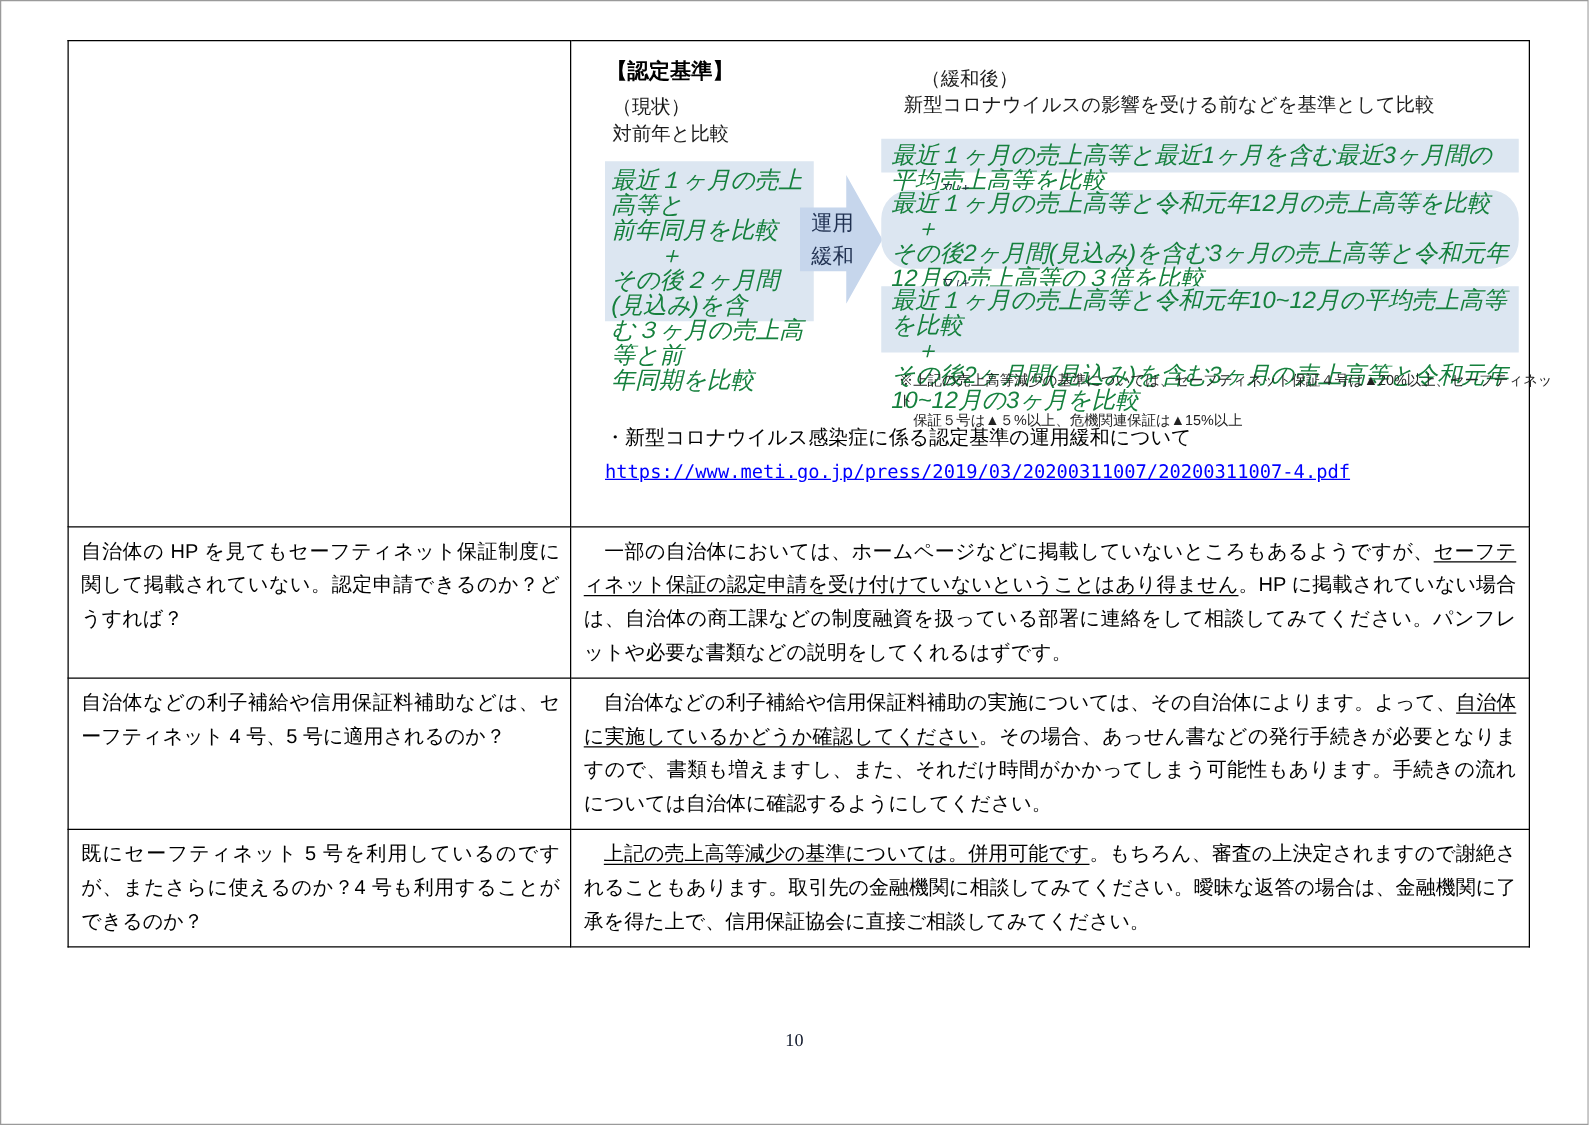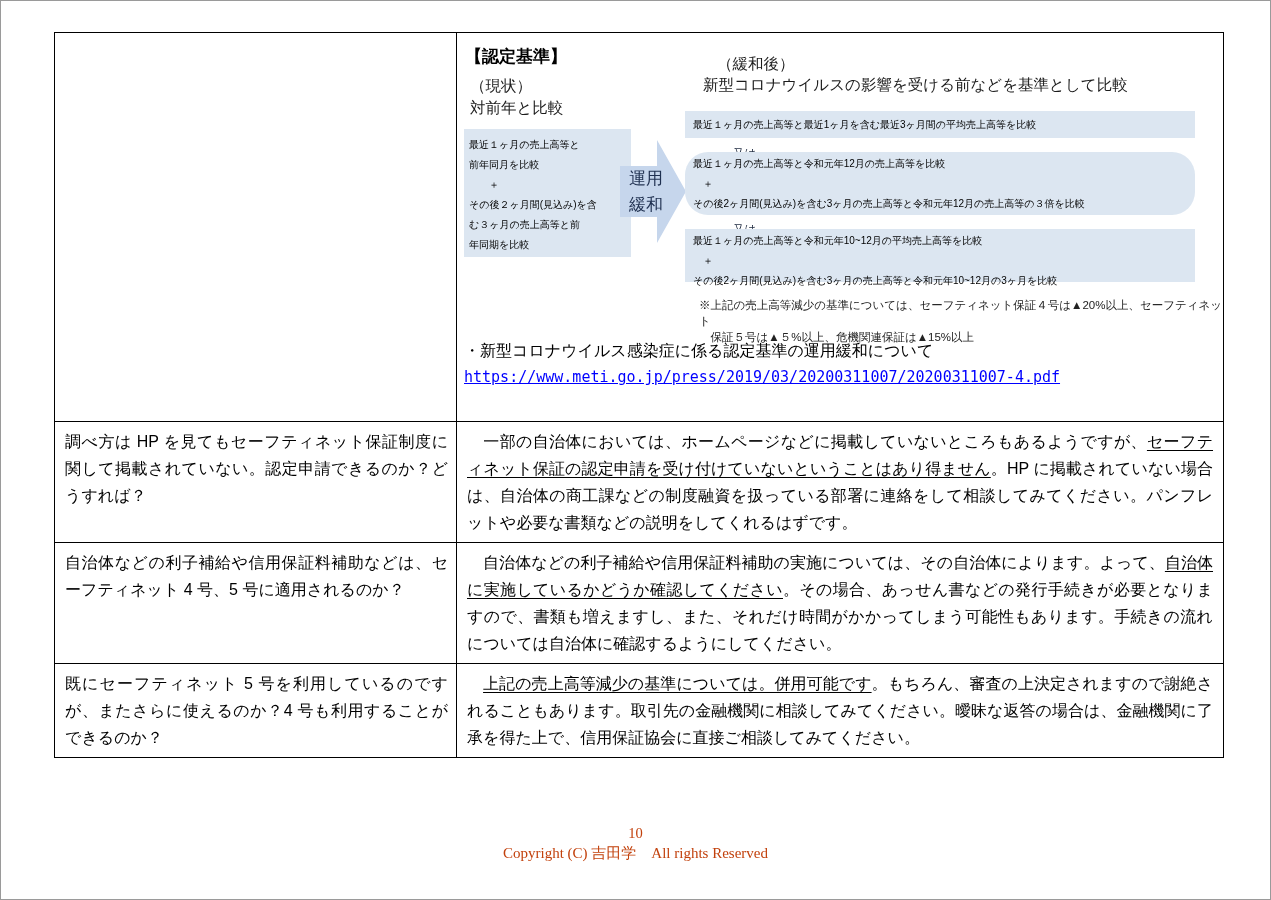--- a/index.html
+++ b/index.html
@@ -26,31 +26,32 @@
     vertical-align:top;
     font-size:16px;
     line-height:27px;
   }
   td.q-cell { padding:6px 8px 6px 10px; text-align:justify; }
   td.a-cell { padding:6px 10px; text-align:justify; white-space:pre-wrap; }
   td.a-cell .u { text-decoration:underline; text-underline-offset:3px; }
 
   
   td.diagram-cell { padding:0; }
-  .diagram { position:relative; width:100%; height:387px; }
+  .diagram { position:relative; width:100%; height:387px;margin-left:20px; }
   .diagram .abs { position:absolute; }
 
   .dg-title { left:8px; top:10px; font-size:17px; font-weight:bold; }
   .dg-current-label { left:13px; top:42px; font-size:15.5px; line-height:22px; white-space:pre-line; color:#1c1c1c; }
   .dg-box {
     background:var(--box-fill, #dce6f1);
-    color:#000000;
-    font-size:10px;
+    color:#15803d;
+    font-size:19px;
     line-height:20px;
     white-space:pre-line;
+    font-style:italic;
   }
   .dg-current-box { left:7px; top:96px; width:167px; height:128px; padding:6px 5px; }
 
   .dg-arrow-wrap { left:163px; top:107px; width:66px; height:103px; color:var(--arrow-fill, #c6d6ec); }
   .dg-arrow-wrap svg { position:absolute; left:0; top:0; width:100%; height:100%; }
   .dg-arrow-label {
     position:absolute; left:9px; top:50%; transform:translateY(-50%);
     font-size:17px; line-height:26px; color:#1f3050; white-space:pre-line; text-align:center;
   }
 
@@ -67,21 +68,21 @@
   .dg-ref-link {
     left:7px; top:331px;
     font-family:"DejaVu Sans Mono", monospace;
     font-size:15px;
     color:var(--link-blue, #0000ff);
     text-decoration:underline;
   }
 
   
   .footer { position:absolute; left:0; top:822px; width:100%; text-align:center;
-            font-family:"Liberation Serif", serif; color:#c2410c; }
+            font-family:"Liberation Serif", serif; color:#0f172a; }
   .footer .pageno { font-size:14.5px; line-height:20px; }
   .footer .copy   { font-size:15px; line-height:20px; }
 </style>
 </head>
 <body>
 
 <div class="page">
 
   <table class="qa-table">
     <colgroup>
@@ -126,35 +127,34 @@
 
           <div class="abs dg-note">※上記の売上高等減少の基準については、セーフティネット保証４号は▲20%以上、セーフティネット
 　保証５号は▲５%以上、危機関連保証は▲15%以上</div>
           <div class="abs dg-ref-label">・新型コロナウイルス感染症に係る認定基準の運用緩和について</div>
           <a class="abs dg-ref-link" href="#">https://www.meti.go.jp/press/2019/03/20200311007/20200311007-4.pdf</a>
         </div>
       </td>
     </tr>
 
     <tr style="height:109px">
-      <td class="q-cell">調べ方は HP を見てもセーフティネット保証制度に関して掲載されていない。認定申請できるのか？どうすれば？</td>
+      <td class="q-cell">自治体の HP を見てもセーフティネット保証制度に関して掲載されていない。認定申請できるのか？どうすれば？</td>
       <td class="a-cell"><span>　一部の自治体においては、ホームページなどに掲載していないところもあるようですが、</span><span class="u">セーフティネット保証の認定申請を受け付けていないということはあり得ません</span><span>。HP に掲載されていない場合は、自治体の商工課などの制度融資を扱っている部署に連絡をして相談してみてください。パンフレットや必要な書類などの説明をしてくれるはずです。</span></td>
     </tr>
 
     <tr style="height:114px">
       <td class="q-cell">自治体などの利子補給や信用保証料補助などは、セーフティネット 4 号、5 号に適用されるのか？</td>
       <td class="a-cell"><span>　自治体などの利子補給や信用保証料補助の実施については、その自治体によります。よって、</span><span class="u">自治体に実施しているかどうか確認してください</span><span>。その場合、あっせん書などの発行手続きが必要となりますので、書類も増えますし、また、それだけ時間がかかってしまう可能性もあります。手続きの流れについては自治体に確認するようにしてください。</span></td>
     </tr>
 
     <tr style="height:80px">
       <td class="q-cell">既にセーフティネット 5 号を利用しているのですが、またさらに使えるのか？4 号も利用することができるのか？</td>
       <td class="a-cell"><span>　</span><span class="u">上記の売上高等減少の基準については。併用可能です</span><span>。もちろん、審査の上決定されますので謝絶されることもあります。取引先の金融機関に相談してみてください。曖昧な返答の場合は、金融機関に了承を得た上で、信用保証協会に直接ご相談してみてください。</span></td>
     </tr>
 
   </tbody>
     </table>
 
   <div class="footer">
     <div class="pageno">10</div>
-    <div class="copy">Copyright (C) 吉田学　All rights Reserved</div>
   </div>
 
 </div>
 
 </body></html>

